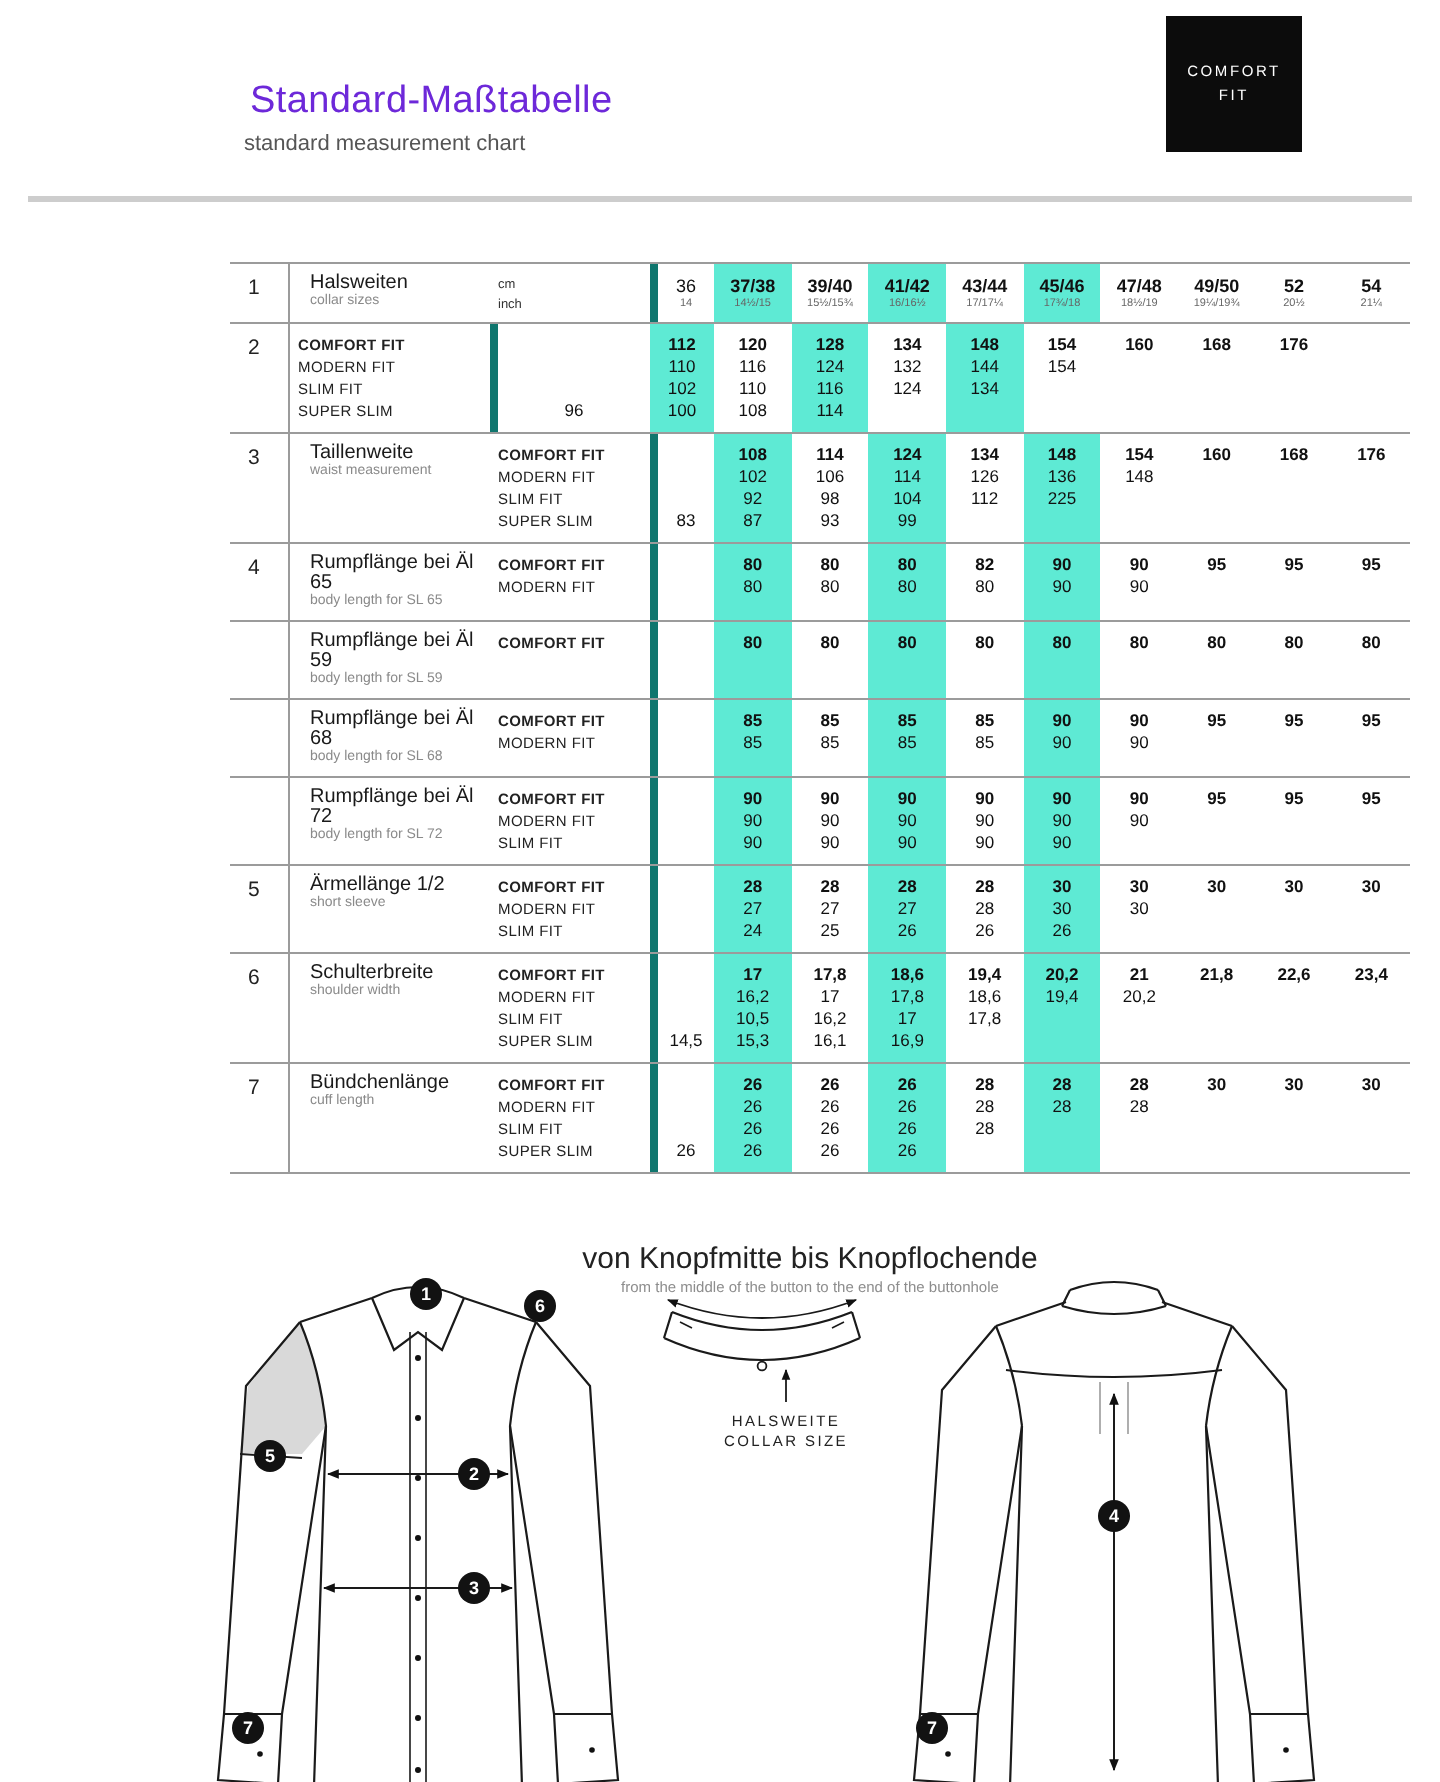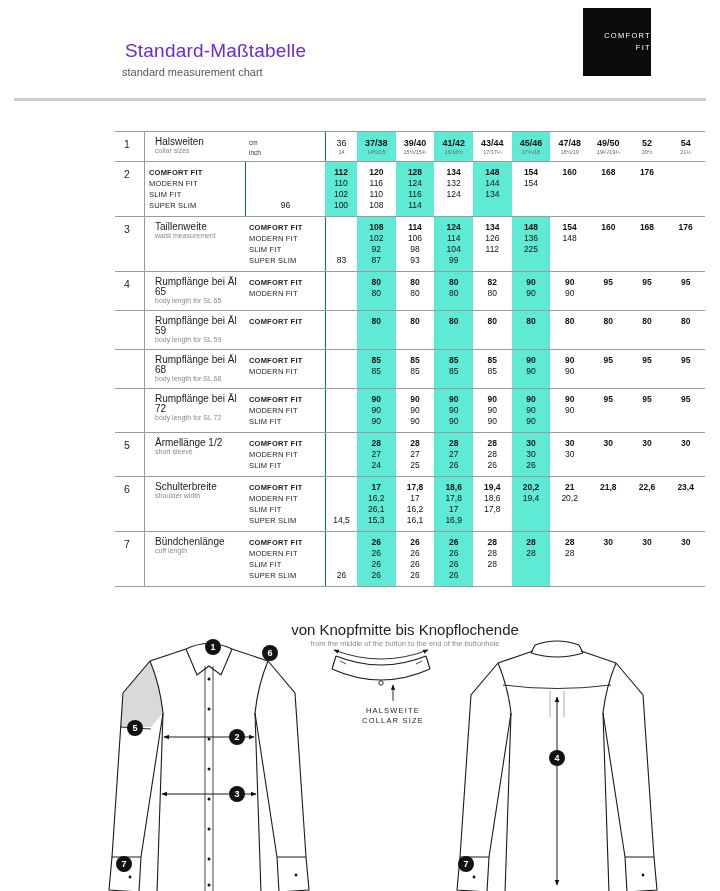--- a/index.html
+++ b/index.html
@@ -3,37 +3,37 @@
 <meta charset="utf-8">
 <style>
   *{box-sizing:border-box;margin:0;padding:0}
   html,body{width:720px;height:891px;background:#fff;overflow:hidden;
     font-family:"Liberation Sans",sans-serif;color:#111}
   
   .header{position:relative;height:98px}
   .title{position:absolute;left:125px;top:40px;font-size:19px;font-weight:500;letter-spacing:.2px;color:#6d28d9}
   .subtitle{position:absolute;left:122px;top:66px;font-size:11px;color:#555}
   .fit-badge{position:absolute;left:583px;top:8px;width:68px;height:68px;background:#0c0c0c;color:#fff;
-    display:flex;flex-direction:column;align-items:flex-end;justify-content:center;
+    display:flex;flex-direction:column;align-items:center;justify-content:center;
     font-size:7.5px;letter-spacing:1.3px;line-height:1.6}
   .divider{margin:0 14px;height:3px;background:#cdcdcd}
   
   .mtable{margin:30px 15px 0 115px;border-top:1px solid #9b9b9b}
   .t-row{display:grid;grid-template-columns:30px 100px 80px 32px repeat(9,1fr);border-bottom:1px solid #9b9b9b}
   .c{padding:5px 0}
   .c-num{border-right:1px solid #9b9b9b;font-size:10.5px;color:#222;text-align:left;padding-left:9px;padding-top:6px}
   .c-name{padding-left:10px}
   .t-name{font-size:10px;color:#1a1a1a;line-height:10px}
   .t-sub{font-size:7px;color:#8a8a8a;line-height:8px}
   .c-fits{padding-left:4px}
   .t-fit{font-size:7.5px;line-height:11px;height:11px;letter-spacing:.2px;color:#222;white-space:nowrap}
   .t-fit.b{font-weight:700}
   .c-val{text-align:center}
   .c-val.shade{background:#5eead4}
-  .c-val.first{border-left:1px solid #0f766e}
+  .c-val.first{border-left:4px solid #0f766e}
   .t-v{font-size:8.5px;line-height:11px;height:11px}
   .t-v.b{font-weight:700}
   .t-cm{font-size:9px;line-height:12px;height:12px}
   .t-cm.b{font-weight:700}
   .t-inch{font-size:5.5px;color:#666;line-height:7px;white-space:nowrap}
   .t-unit{font-size:6.5px;color:#333;line-height:12px;height:12px}
   .t-unit2{font-size:6.5px;color:#333;line-height:7px}
   
   .diagram-area{position:relative;margin-top:16px;height:305px}
   .note{position:absolute;left:90px;right:0;top:18px;text-align:center}
@@ -529,21 +529,21 @@
       </div>
       <div class="c c-val first">
         <div class="t-v b"></div>
         <div class="t-v"></div>
         <div class="t-v"></div>
         <div class="t-v">14,5</div>
       </div>
       <div class="c c-val shade">
         <div class="t-v b">17</div>
         <div class="t-v">16,2</div>
-        <div class="t-v">26,1</div>
+        <div class="t-v">10,5</div>
         <div class="t-v">15,3</div>
       </div>
       <div class="c c-val">
         <div class="t-v b">17,8</div>
         <div class="t-v">17</div>
         <div class="t-v">16,2</div>
         <div class="t-v">16,1</div>
       </div>
       <div class="c c-val shade">
         <div class="t-v b">18,6</div>

